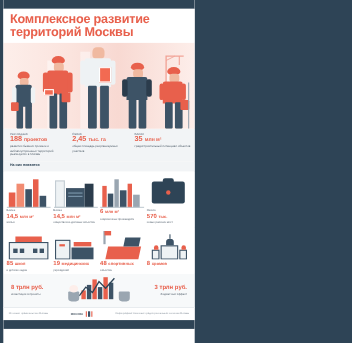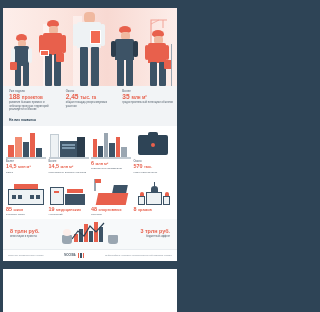--- a/index.html
+++ b/index.html
@@ -134,20 +134,23 @@
   .logo-pill .ltxt { font-size:2.6px; color:#55626e; font-weight:bold; margin-right:1px;}
   .botbar { height:8px; background:#2e4456; width:100%; }
 </style>
 </head>
 <body>
 
 <div id="poster">
 
   <div class="topbar"></div>
 
+  <div class="title-zone">
+    <div class="title">Комплексное развитие территорий Москвы</div>
+  </div>
 
   <div class="hero">
     <div class="hero-bg-bar" style="left:40px;width:7px;height:62px;"></div>
     <div class="hero-bg-bar" style="left:50px;width:4px;height:55px;"></div>
     <div class="hero-bg-bar" style="left:70px;width:9px;height:70px;"></div>
     <div class="hero-bg-bar" style="left:82px;width:5px;height:48px;"></div>
     <div class="hero-bg-bar" style="left:118px;width:8px;height:58px;"></div>
     <div class="hero-bg-bar" style="left:148px;width:10px;height:52px;"></div>
     <svg width="24" height="34" viewBox="0 0 24 34" style="position:absolute;right:6px;top:8px;opacity:.5">
       <path d="M4 34 L4 4 L20 4" stroke="#e8604c" stroke-width="1.2" fill="none"></path>

